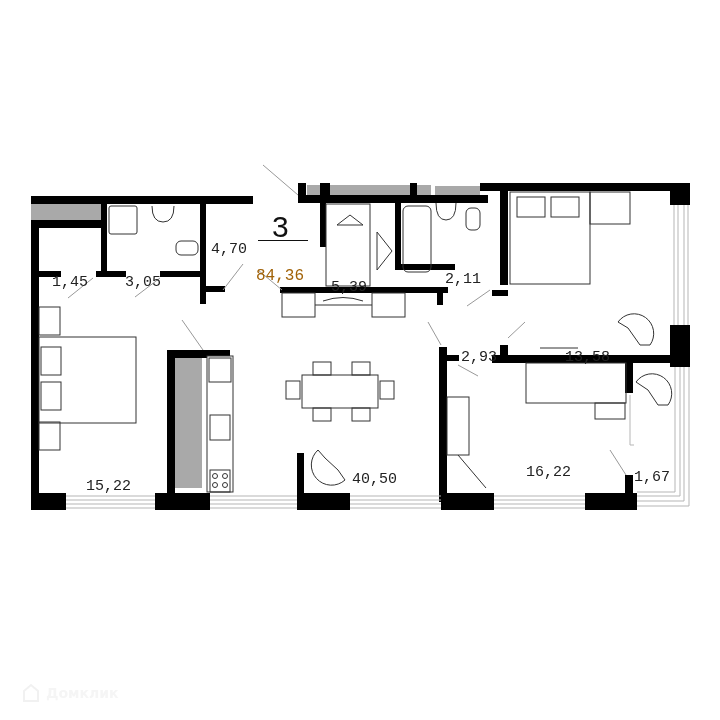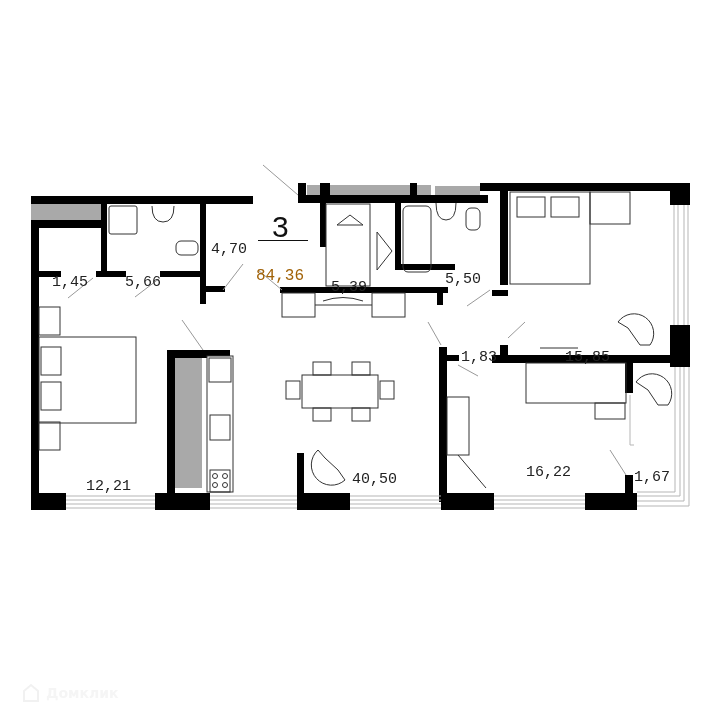--- a/index.html
+++ b/index.html
@@ -175,27 +175,27 @@
     <line x1="458" y1="455" x2="486" y2="488"></line>
     <path d="M636 382 A18 18 0 1 1 668 405 L658 405 L648 390 Z"></path>
   </g>
 </svg>
 
 <div class="rooms-count">3</div>
 <div class="total-line"></div>
 <div class="total-area lbl">84,36</div>
 
 <div class="lbl" style="left:52px;top:243px">1,45</div>
-<div class="lbl" style="left:125px;top:243px">5,66</div>
+<div class="lbl" style="left:125px;top:243px">3,05</div>
 <div class="lbl" style="left:211px;top:210px">4,70</div>
 <div class="lbl" style="left:331px;top:248px">5,39</div>
-<div class="lbl" style="left:445px;top:240px">5,50</div>
-<div class="lbl" style="left:461px;top:318px">1,83</div>
-<div class="lbl" style="left:565px;top:318px">15,85</div>
-<div class="lbl" style="left:86px;top:447px">12,21</div>
+<div class="lbl" style="left:445px;top:240px">2,11</div>
+<div class="lbl" style="left:461px;top:318px">2,93</div>
+<div class="lbl" style="left:565px;top:318px">13,58</div>
+<div class="lbl" style="left:86px;top:447px">15,22</div>
 <div class="lbl" style="left:352px;top:440px">40,50</div>
 <div class="lbl" style="left:526px;top:433px">16,22</div>
 <div class="lbl" style="left:634px;top:438px">1,67</div>
 
 <div class="watermark">
   <svg width="18" height="20" viewBox="0 0 18 20">
     <path d="M2 8 L9 2 L16 8 V18 H2 Z" fill="none" stroke="#f0f0f0" stroke-width="2"></path>
   </svg>
   <span class="watermark-text">Домклик</span>
 </div>

